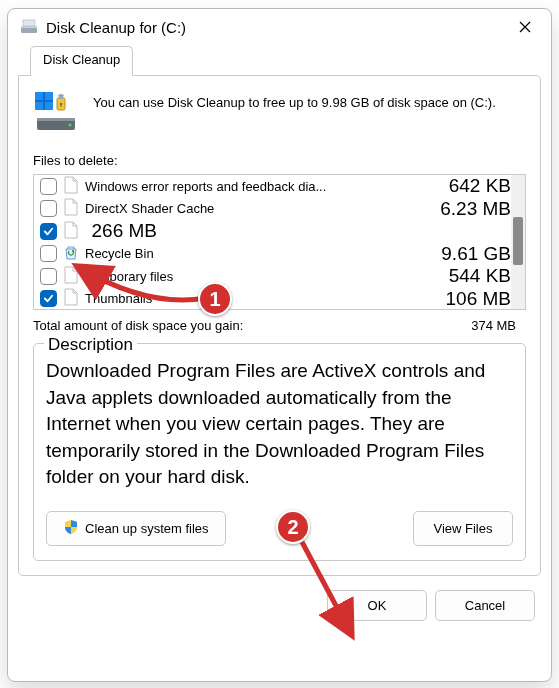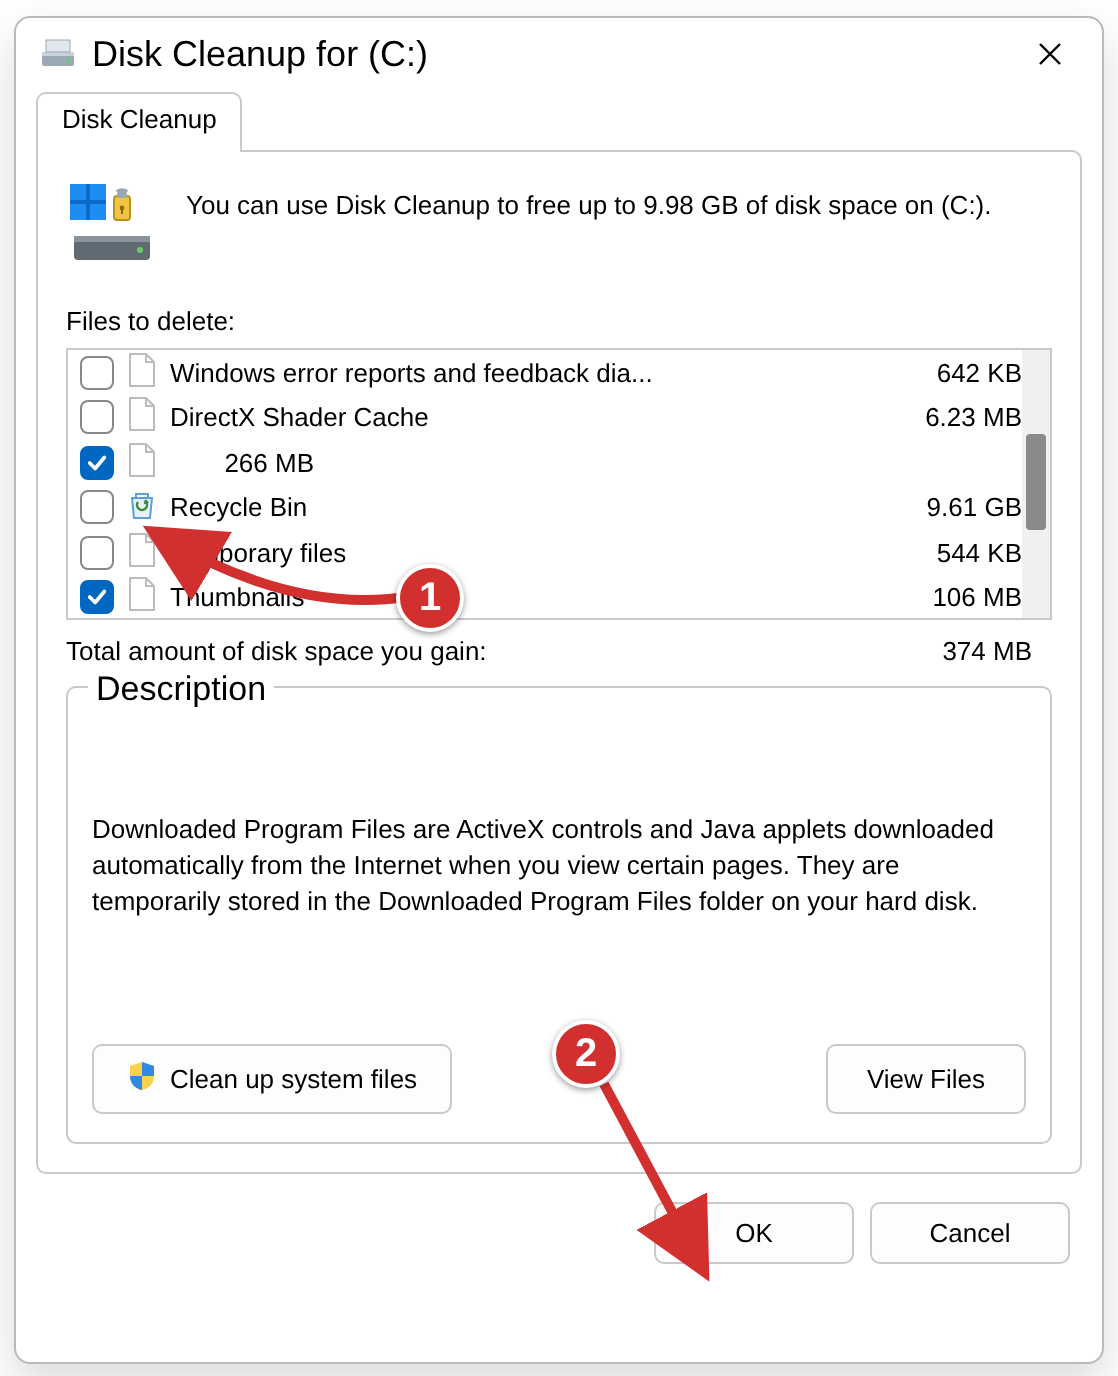--- a/index.html
+++ b/index.html
@@ -14,27 +14,27 @@
   }
   .window {
     position:absolute; left:7px; top:8px; width:545px; height:674px;
     background:#fff; border:1px solid #b9b9b9; border-radius:8px;
     box-shadow:0 10px 24px rgba(0,0,0,0.15);
     overflow:hidden;
   }
   .titlebar {
     display:flex; align-items:center; height:36px; padding:0 4px 0 12px;
   }
-  .titlebar .title { flex:1; font-size:18px; color:#000; }
+  .titlebar .title { flex:1; font-size:15px; color:#000; }
   .titlebar .close {
     width:44px; height:36px; display:flex; align-items:center; justify-content:center;
     cursor:default;
   }
   .tabstrip {
-    display:flex; padding:0 10px; height:30px;
+    display:flex; padding:0 22px; height:30px;
   }
   .tab {
     padding:5px 12px 5px 12px; font-size:13px;
     border:1px solid #c9c9c9; border-bottom:none;
     border-top-left-radius:5px; border-top-right-radius:5px;
     background:#fff; position:relative; top:1px;
     color:#000;
   }
   .tabpanel {
     margin:0 10px 0 10px; border:1px solid #c9c9c9;
@@ -54,32 +54,32 @@
   .chk {
     width:17px; height:17px; border:1.5px solid #888; border-radius:4px;
     display:flex; align-items:center; justify-content:center; flex:0 0 auto;
     background:#fff;
   }
   .chk.checked { background:#0067c0; border-color:#0067c0; }
   .chk.checked svg path { stroke:#fff; }
   .fileicon { width:16px; height:18px; flex:0 0 auto; }
   .binicon { width:16px; height:16px; flex:0 0 auto; }
   .filename { flex:1; font-size:13px; color:#000; white-space:nowrap; overflow:hidden; text-overflow:ellipsis;}
-  .filesize { width:80px; text-align:right; font-size:13px; color:#000; padding-right:8px;}
+  .filesize { width:80px; text-align:right; font-size:19px; color:#000; padding-right:8px;}
   .scrollbar {
     position:absolute; right:1px; top:1px; bottom:1px; width:14px;
     background:#f0f0f0;
   }
   .scrollthumb { position:absolute; left:2px; right:2px; top:42px; height:48px; background:#8a8a8a; border-radius:2px;}
   .total-row { display:flex; margin:8px 0 10px 0; font-size:13px;}
   .total-row .label { flex:1; }
   .total-row .val { width:90px; text-align:right; padding-right:10px;}
   .groupbox { border:1px solid #c9c9c9; border-radius:5px; padding:14px 12px 14px 12px; position:relative; }
   .groupbox .legend { position:absolute; top:-9px; left:10px; background:#fff; padding:0 4px; font-size:17px; }
-  .desc-text { font-size:13px; line-height:1.4; color:#000; min-height:96px;margin-top:48px;}
+  .desc-text { font-size:19px; line-height:1.4; color:#000; min-height:96px;}
   .btn-row { display:flex; justify-content:space-between; margin-top:20px;}
   .btn {
     border:1px solid #c9c9c9; border-radius:5px; background:#fdfdfd;
     font-size:13px; padding:7px 16px; min-width:100px; text-align:center;
     display:inline-flex; align-items:center; justify-content:center; gap:6px;
     cursor:default;
   }
   .footer {
     display:flex; justify-content:flex-end; gap:8px; padding:14px 16px 0 16px;
   }

